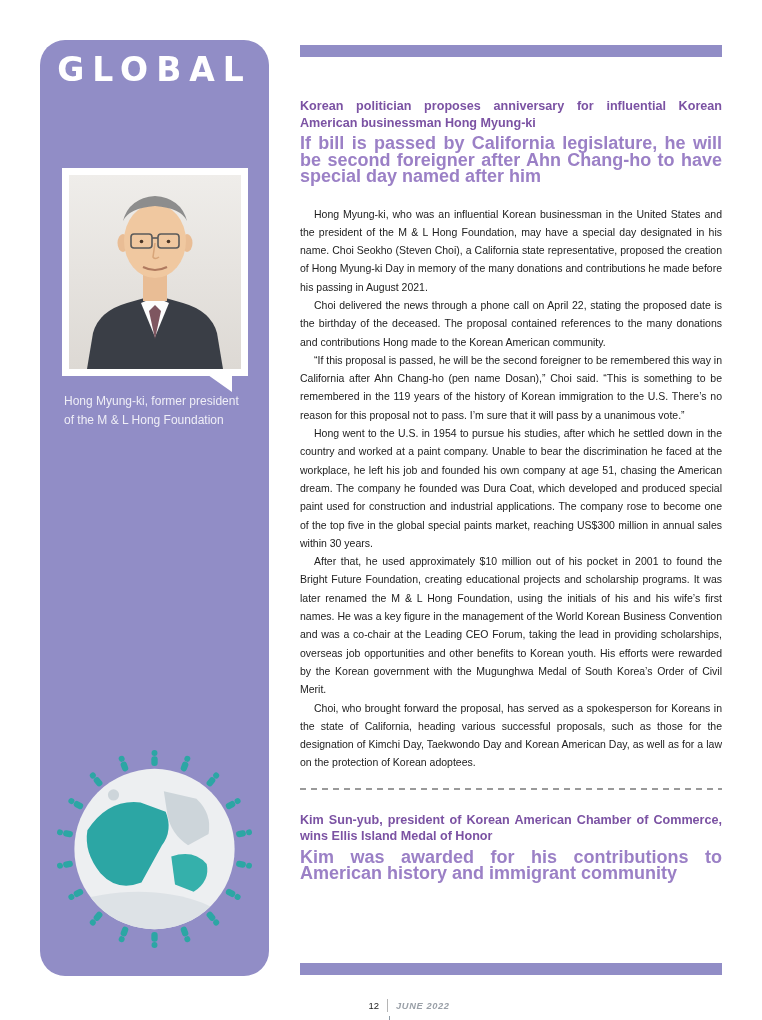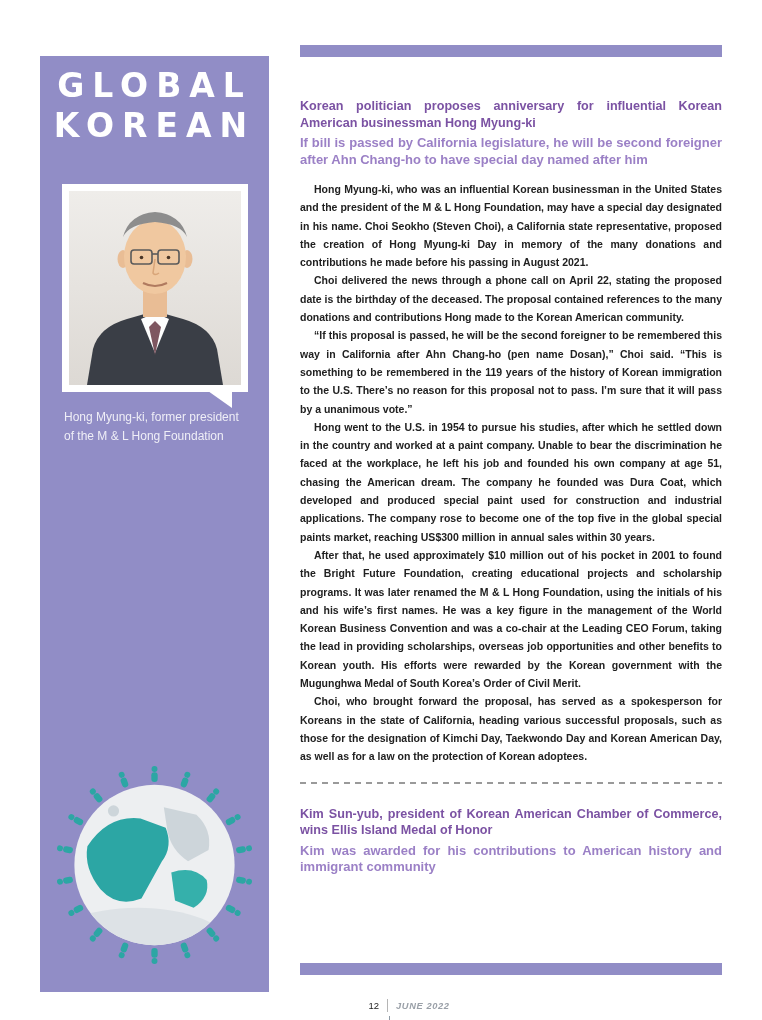--- a/index.html
+++ b/index.html
@@ -2,22 +2,23 @@
 <html style="--accent: #918dc6; --headline: #7b52a3; --subheadline: #9b80c6; --globe_teal: #2ca6a4;"><head>
 <meta charset="utf-8">
 <style>
   html,body{margin:0;padding:0;background:#ffffff;}
   .page{
     position:relative;width:762px;height:1020px;background:#fff;overflow:hidden;
     font-family:"Liberation Sans",sans-serif;
   }
   
   .sidebar{
-    position:absolute;left:40px;top:56px;width:229px;height:936px;
+    position:absolute;left:40px;top:40px;width:229px;height:936px;
     background:var(--accent,#918dc6);
+    border-radius:25px;
   }
   .sidebar-title{
     padding-top:10px;text-align:center;color:#ffffff;font-weight:bold;
     font-size:33px;line-height:1.2;letter-spacing:8px;
     font-family:"DejaVu Sans","Liberation Sans",sans-serif;
   }
   .photo-frame{
     position:absolute;left:22px;top:128px;width:186px;height:208px;
     background:#ffffff;padding:7px;box-sizing:border-box;
   }
@@ -35,24 +36,24 @@
   .accent-bar{position:absolute;left:300px;width:422px;height:12px;background:var(--accent,#918dc6);}
   .accent-bar.top{top:45px;}
   .accent-bar.bottom{top:963px;}
   
   .content{position:absolute;left:300px;top:98px;width:422px;}
   .headline{
     margin:0;font-size:12.6px;font-weight:bold;line-height:16.5px;
     text-align:justify;color:var(--headline,#7b52a3);
   }
   .subheadline{
-    margin:4px 0 0;font-size:13px;font-weight:bold;line-height:16.5px;
+    margin:4px 0 0;font-size:18px;font-weight:bold;line-height:16.5px;
     text-align:justify;color:var(--subheadline,#9b80c6);
   }
-  .article-body{margin-top:12px;font-weight:bold;}
+  .article-body{margin-top:20px;}
   .body-para{
     margin:0;font-size:10.5px;line-height:18.3px;text-align:justify;
     text-indent:14px;color:#212121;
   }
   .dashed-divider{
     border:none;height:2px;margin:16px 0 22px;
     background:repeating-linear-gradient(90deg,#9a9a9a 0 6px,transparent 6px 11px);
   }
   
   .footer{
@@ -66,21 +67,20 @@
   .footer-rule{position:absolute;left:389px;top:1016px;width:1px;height:40px;background:#8f9aa5;}
 </style>
 </head>
 <body>
 
 <div class="page">
 
   <aside class="sidebar">
     <div class="sidebar-title">
       <div>GLOBAL</div>
-      <div>KOREAN</div>
     </div>
 
     <div class="photo-frame">
       <svg viewBox="0 0 172 194" preserveAspectRatio="xMidYMid slice">
         <defs>
           <linearGradient id="bgGrad" x1="0" y1="0" x2="0" y2="1">
             <stop offset="0" stop-color="#efedea"></stop>
             <stop offset="1" stop-color="#ddd9d4"></stop>
           </linearGradient>
         </defs>

